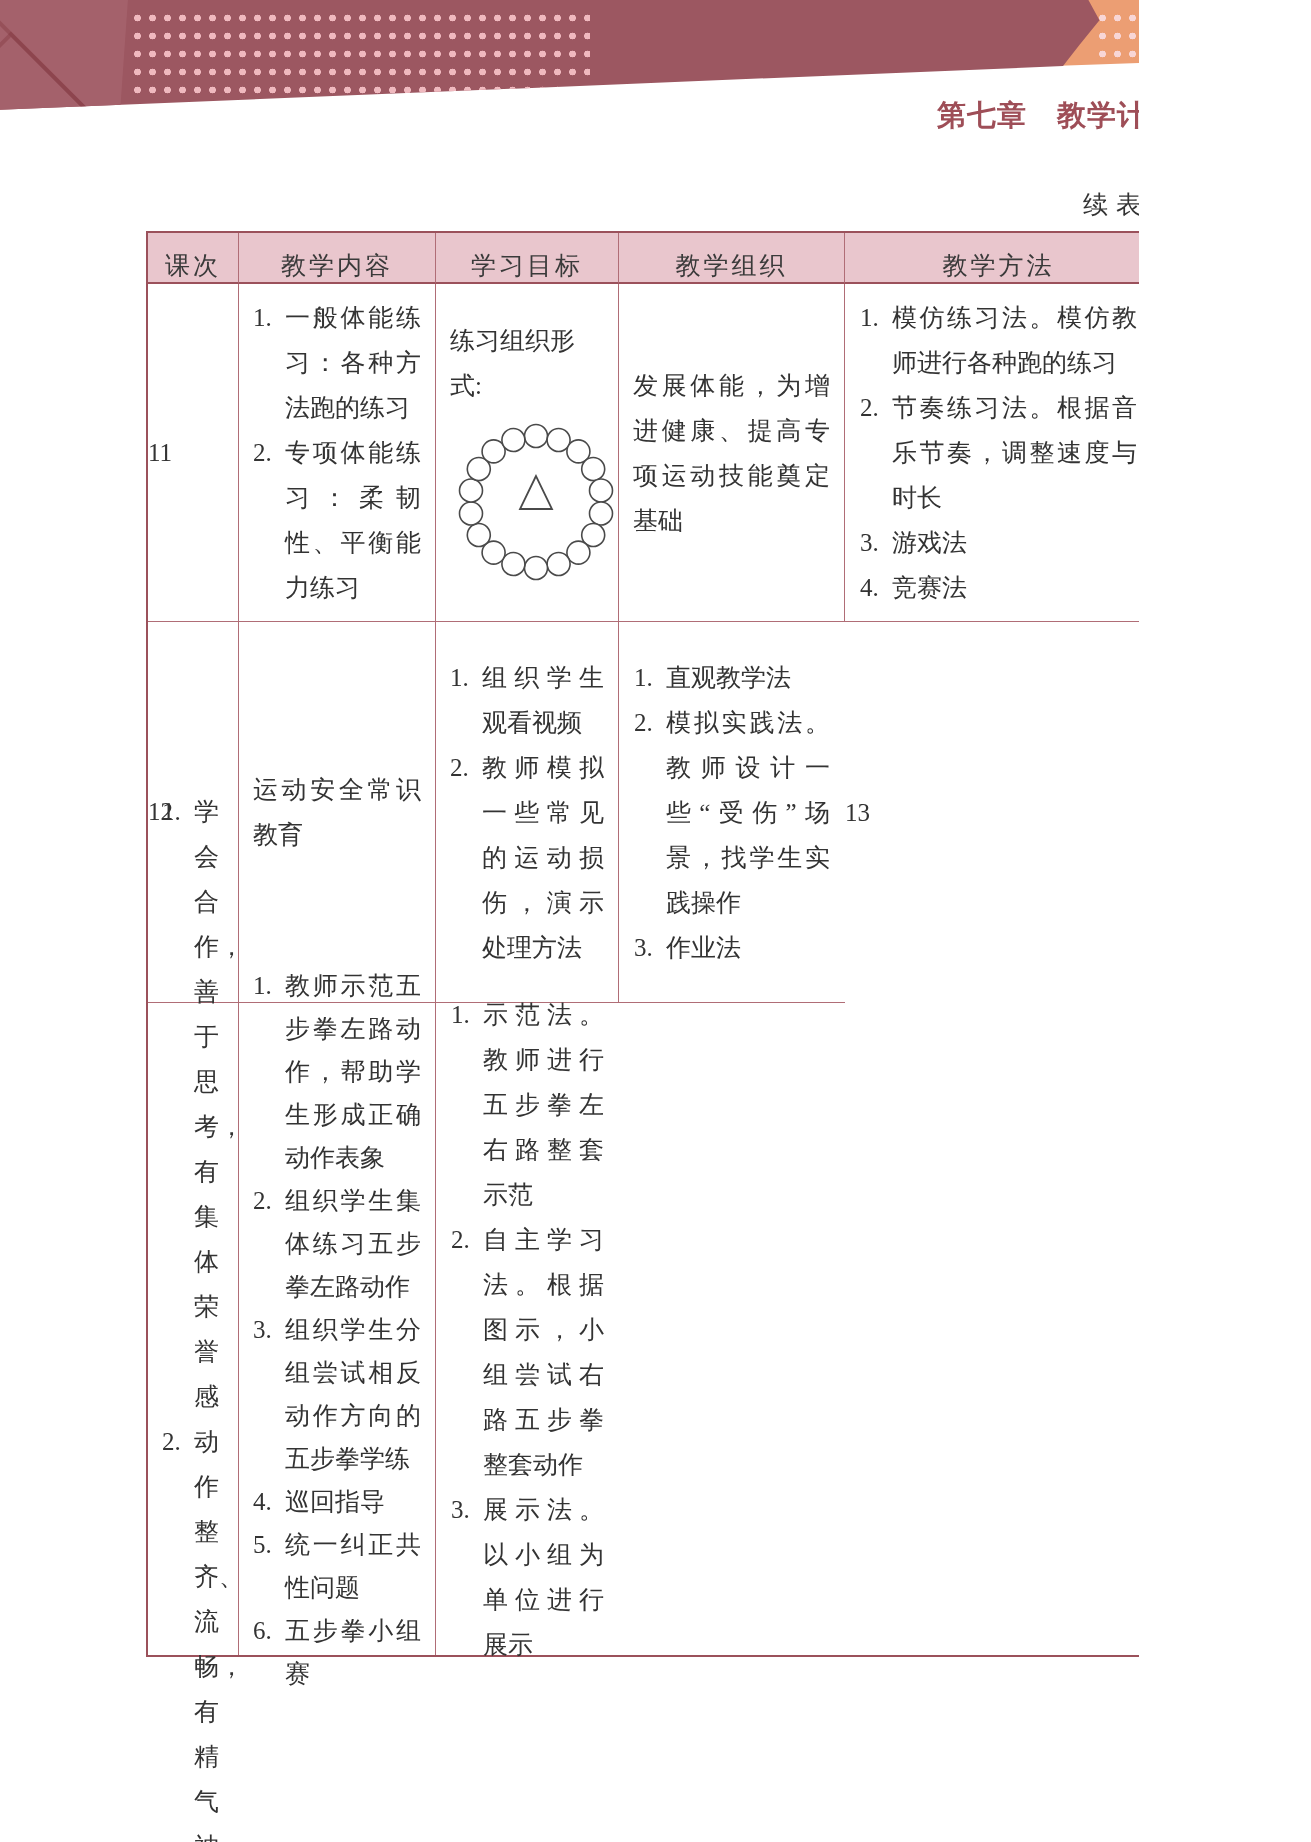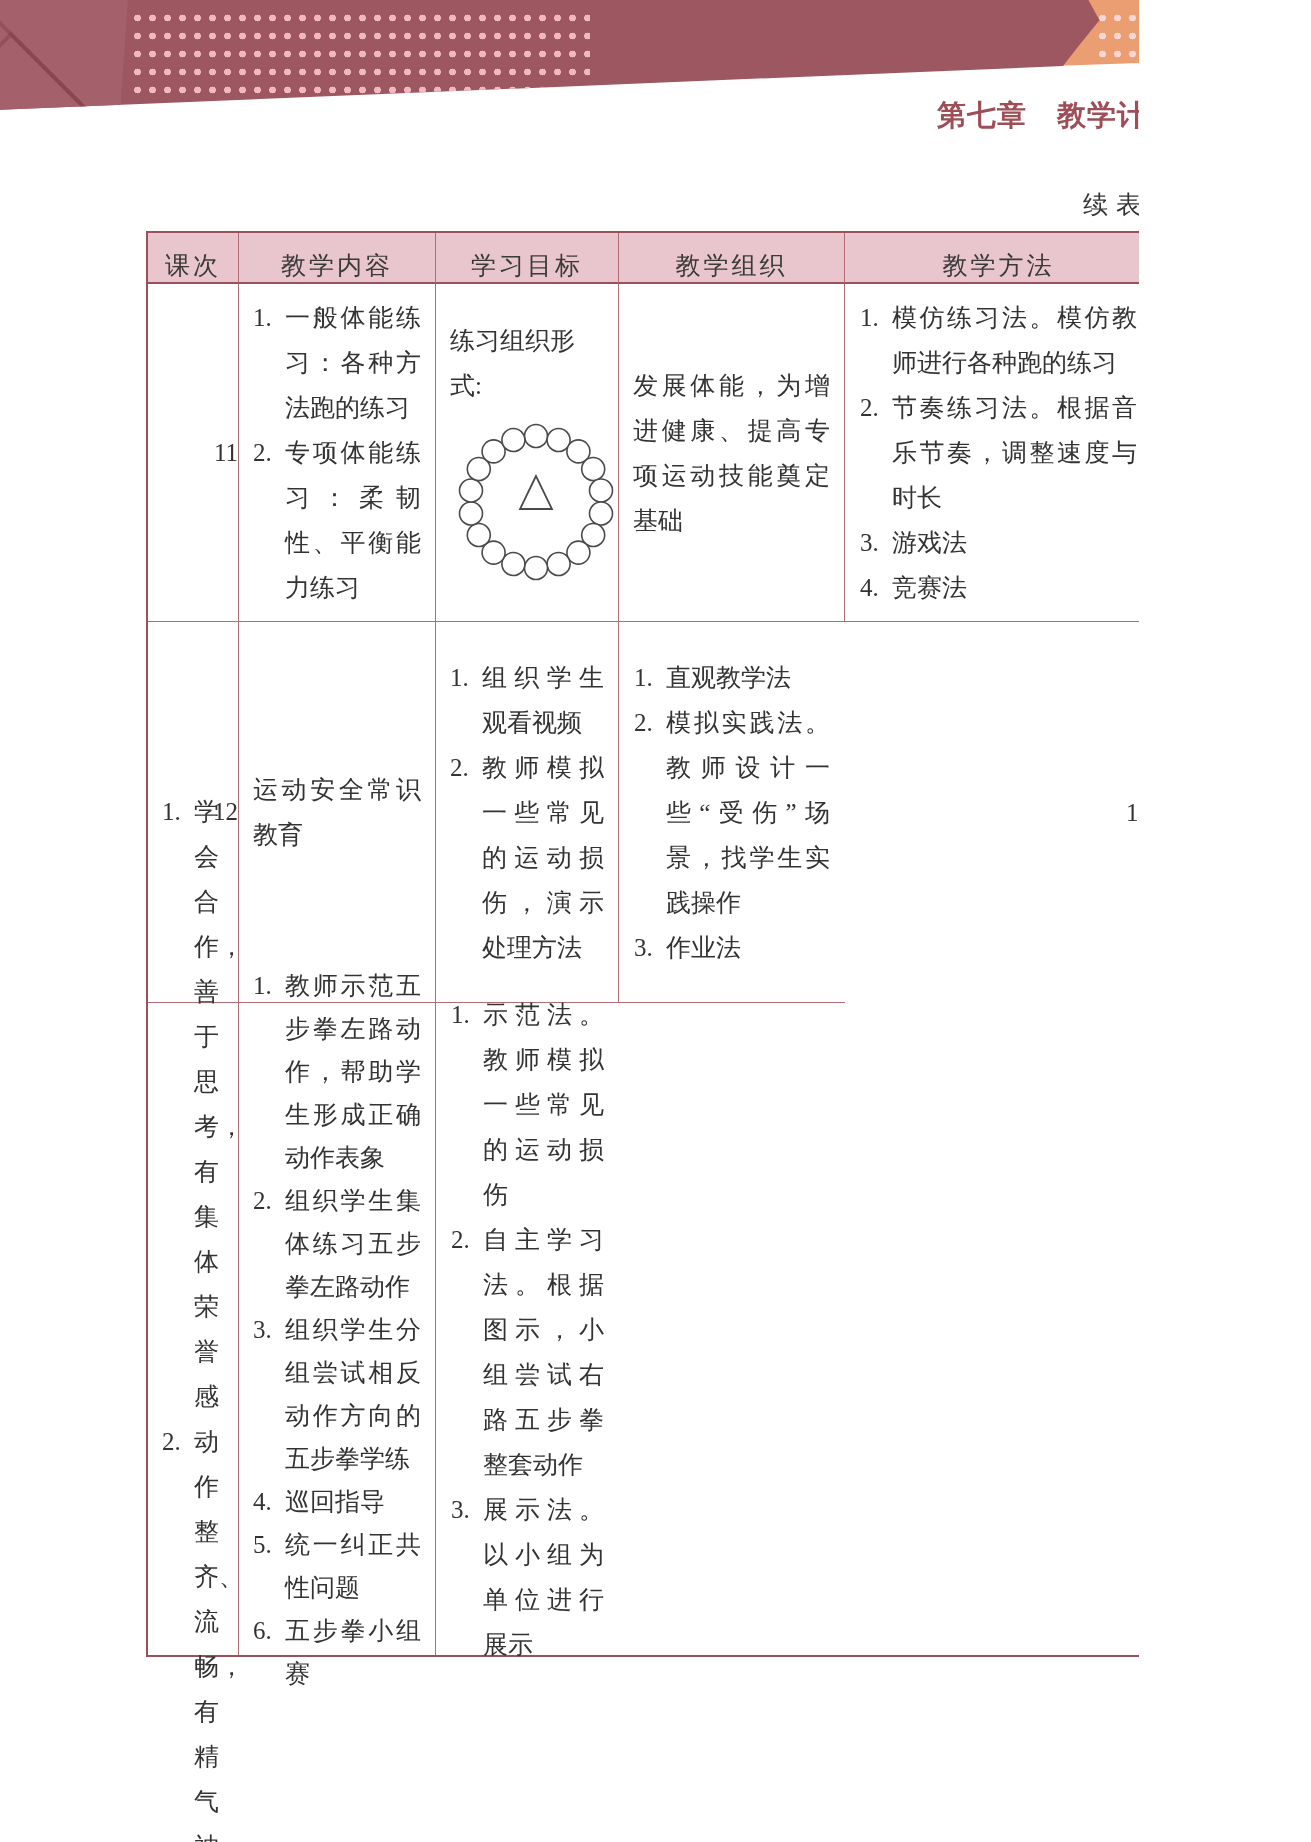--- a/index.html
+++ b/index.html
@@ -64,21 +64,21 @@
     display:flex;flex-direction:column;justify-content:center;min-width:0;min-height:0;
     color:var(--text);
   }
   .cell.cl{border-right:none;}
   .cell.rl{border-bottom:none;}
   .hcell{
     background:var(--hdr-bg);border-bottom:2px solid var(--border);
     flex-direction:row;align-items:flex-end;justify-content:center;
   }
   .hcell span{font-size:25px;letter-spacing:3px;color:#3a3a3a;}
-  .lesson-num{font-size:25px;text-align:right;}
+  .lesson-num{font-size:25px;text-align:left;}
   .pad{padding:0 14px;}
   .pad5{padding:0 15px;}
   .cell-text{font-size:25px;line-height:45px;text-align:justify;text-justify:inter-character;}
   .li{
     position:relative;padding-left:32px;font-size:25px;line-height:45px;
     text-align:justify;text-justify:inter-character;
   }
   .li-num{position:absolute;left:0;top:0;}
   .lh-tight .li{line-height:43px;}
   .org-label{font-size:25px;line-height:45px;}
@@ -207,21 +207,21 @@
           <div class="li"><span class="li-num">1.</span><span>教师示范五步拳左路动作，帮助学生形成正确动作表象</span></div>
           <div class="li"><span class="li-num">2.</span><span>组织学生集体练习五步拳左路动作</span></div>
           <div class="li"><span class="li-num">3.</span><span>组织学生分组尝试相反动作方向的五步拳学练</span></div>
           <div class="li"><span class="li-num">4.</span><span>巡回指导</span></div>
           <div class="li"><span class="li-num">5.</span><span>统一纠正共性问题</span></div>
           <div class="li"><span class="li-num">6.</span><span>五步拳小组赛</span></div>
         </div>
     </div>
     <div class="cell pad5 cl rl">
       <div>
-          <div class="li"><span class="li-num">1.</span><span>示范法。教师模拟一些常见的运动损伤</span></div>
+          <div class="li"><span class="li-num">1.</span><span>示范法。教师进行五步拳左右路整套示范</span></div>
           <div class="li"><span class="li-num">2.</span><span>自主学习法。根据图示，小组尝试右路五步拳整套动作</span></div>
           <div class="li"><span class="li-num">3.</span><span>展示法。以小组为单位进行展示</span></div>
         </div>
     </div>
 
   </div>
 
   <div class="page-number">139</div>
 
 </div>

